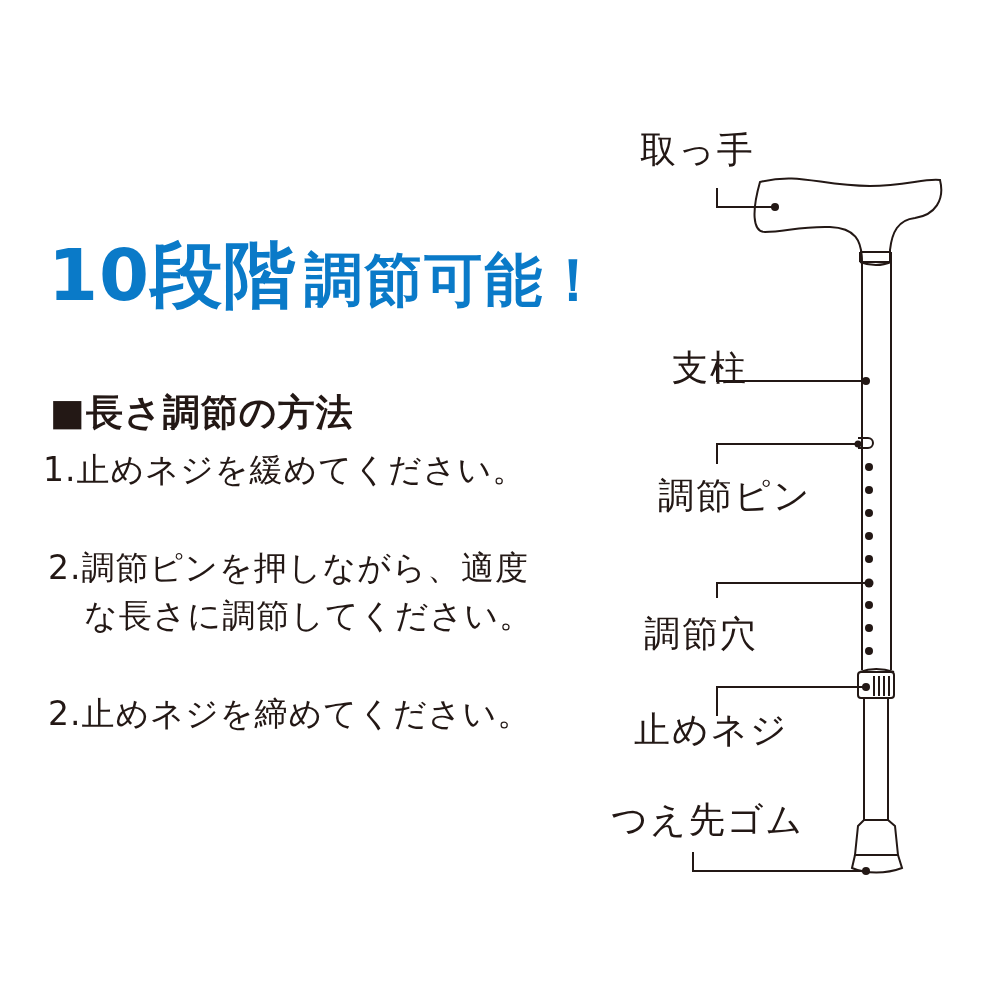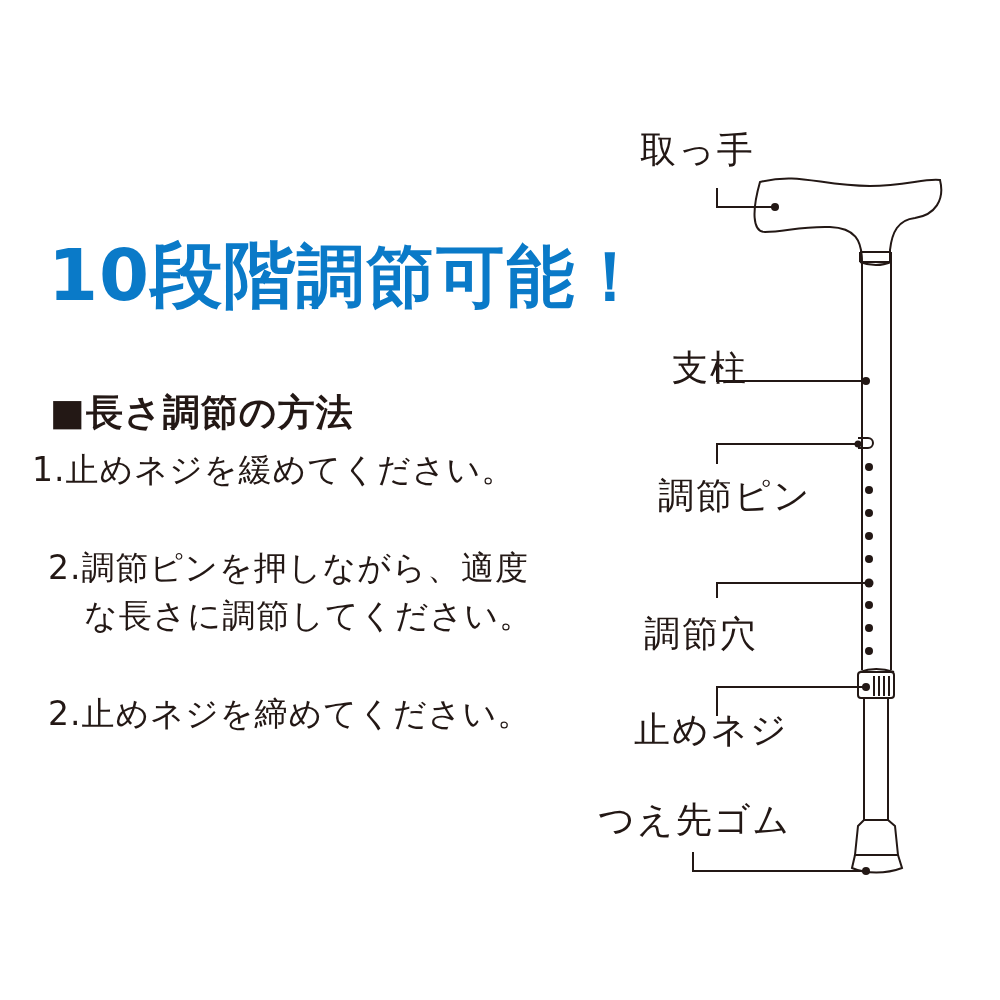--- a/index.html
+++ b/index.html
@@ -1,36 +1,36 @@
 <!DOCTYPE html>
 <html><head>
 <meta charset="utf-8">
 <style>
   html, body { margin:0; padding:0; background:#ffffff; }
   body { width:1000px; height:1000px; position:relative; overflow:hidden;
          font-family: "DejaVu Sans", "Liberation Sans", sans-serif; color:#231815; }
   .abs { position:absolute; white-space:nowrap; }
   .headline { left:48px; top:228px; color:#0a7ac8; font-weight:bold; }
   .headline .big { font-size:72px; letter-spacing:1px; }
-  .headline .small { font-size:68px; margin-left:0; letter-spacing:2px; }
+  .headline .small { font-size:58px; margin-left:8px; letter-spacing:2px; }
   .section-title { left:50px; top:388px; font-size:37px; font-weight:bold; letter-spacing:1px; }
   .step { font-size:33px; letter-spacing:1px; }
   .label { font-size:36px; letter-spacing:2px; }
   svg { position:absolute; left:0; top:0; }
 </style>
 </head>
 <body>
 
 <div class="abs headline">
   <span class="big">10段階</span><span class="small">調節可能！</span>
 </div>
 
 <div class="abs section-title">■長さ調節の方法</div>
 
-<div class="abs step" style="left:32px;top:448px;">1.止めネジを緩めてください。</div>
+<div class="abs step" style="left:43px;top:448px;">1.止めネジを緩めてください。</div>
 <div class="abs step" style="left:48px;top:546px;">2.調節ピンを押しながら、適度</div>
 <div class="abs step" style="left:84px;top:594px;">な長さに調節してください。</div>
 <div class="abs step" style="left:48px;top:692px;">2.止めネジを締めてください。</div>
 
 <svg width="1000" height="1000" viewBox="0 0 1000 1000">
   <g fill="none" stroke="#231815" stroke-width="2">
 
     <path d="M760,182 C800,172 820,186 870,186 C905,186 925,178 940,180 C945,200 935,215 915,218 C898,220 892,232 890,250 L890,262 L862,262 C862,240 855,228 830,227 C800,226 785,232 765,232 C752,232 752,210 760,182 Z"></path>
 
     <path d="M860,252 L891,252 M860,262 C870,266 882,266 891,262"></path>
@@ -77,13 +77,13 @@
     <circle cx="866" cy="687" r="4"></circle>
     <circle cx="866" cy="871" r="4"></circle>
   </g>
 </svg>
 
 <div class="abs label" style="left:640px;top:126px;">取っ手</div>
 <div class="abs label" style="left:672px;top:320px;margin-top:24px;">支柱</div>
 <div class="abs label" style="left:642px;top:472px;margin-left:16px;">調節ピン</div>
 <div class="abs label" style="left:644px;top:610px;">調節穴</div>
 <div class="abs label" style="left:618px;top:706px;margin-left:16px;">止めネジ</div>
-<div class="abs label" style="left:598px;top:796px;">つえ先ゴム</div>
+<div class="abs label" style="left:611px;top:796px;">つえ先ゴム</div>
 
 </body></html>

